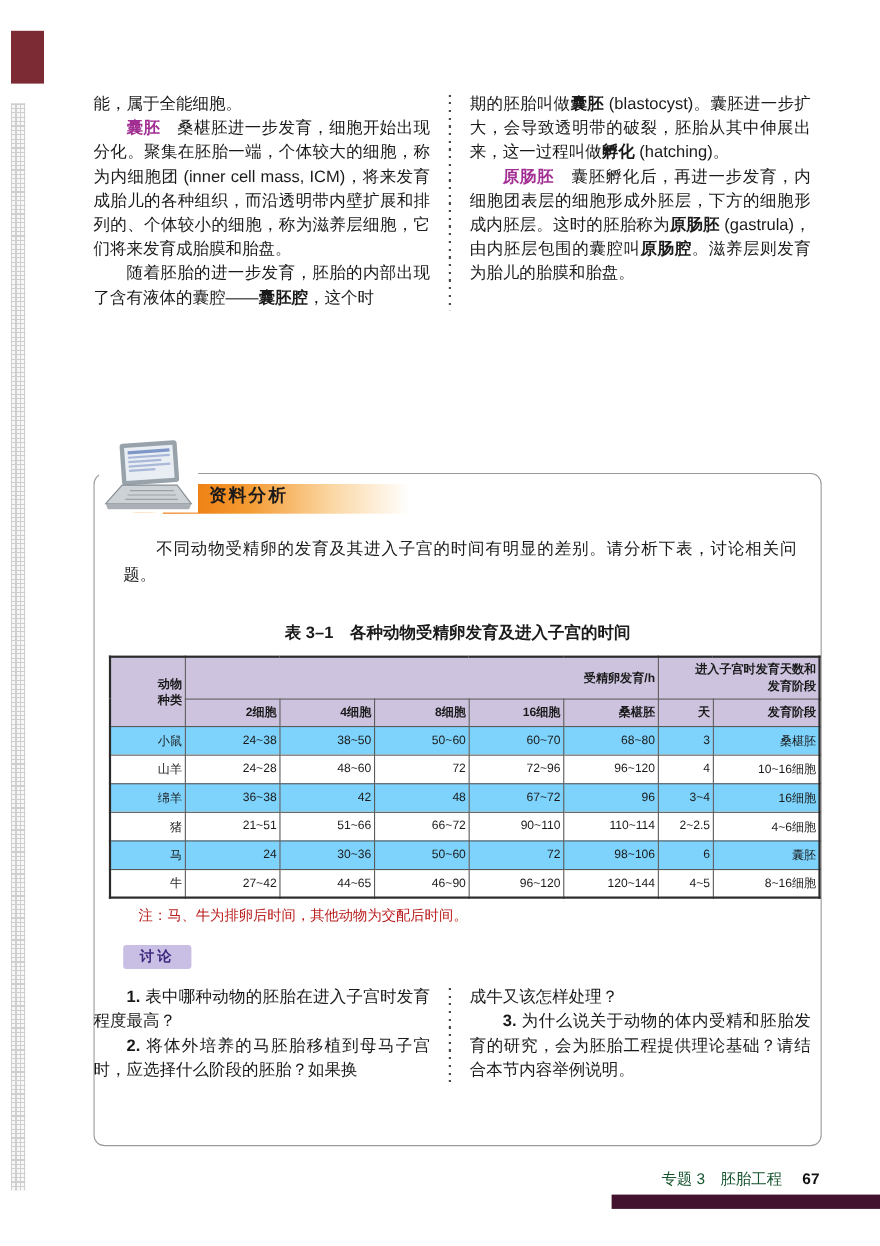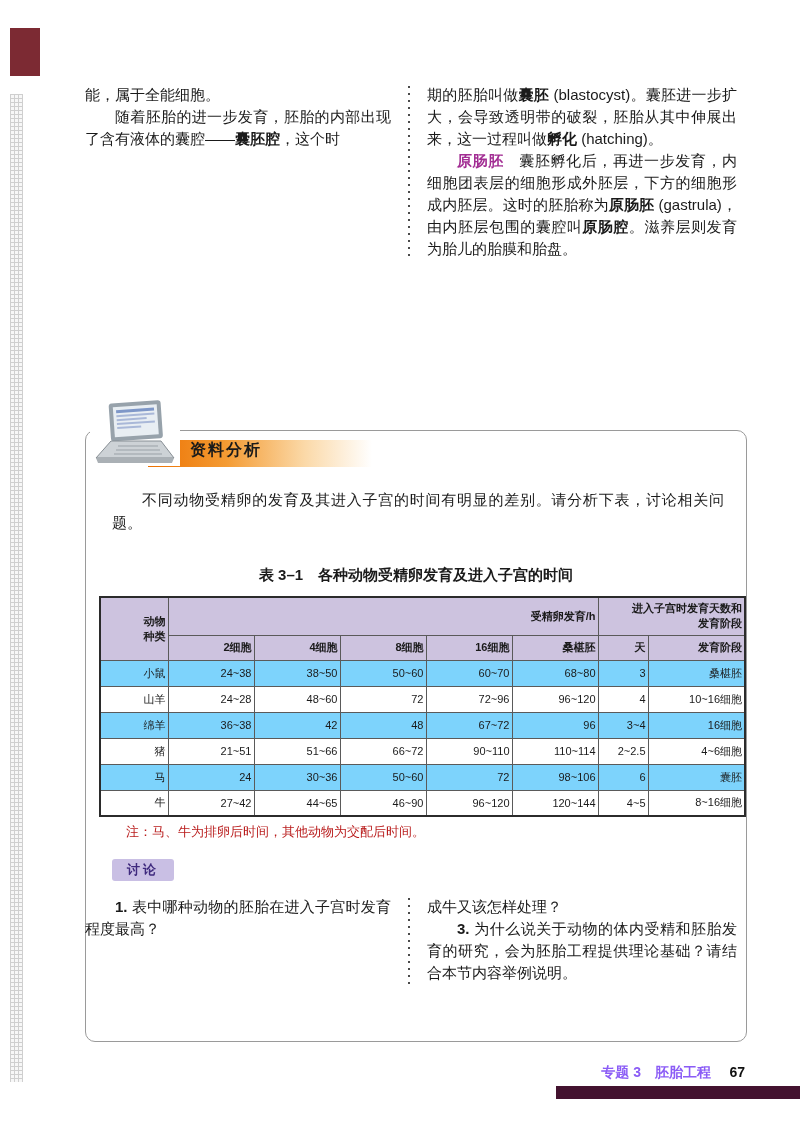--- a/index.html
+++ b/index.html
@@ -56,35 +56,36 @@
   .pre { white-space:pre-line; }
 
   .tbl-note { position:absolute; left:126px; top:823px; font-size:13px; color:#b91c1c; }
 
   .disc-badge { position:absolute; left:112px; top:859px; z-index:1;
     background:#c9bfe4; color:#3f2a7e; font-weight:bold; font-size:13px;
     padding:2px 15px; border-radius:3px; letter-spacing:3px; }
 
   
   .footer-text { position:absolute; left:85px; top:1063px; width:660px; text-align:right; }
-  .footer-section { color:#8b5cf6; font-weight:bold; font-size:14px; }
+  .footer-section { color:#14532d; font-weight:normal; font-size:14px; }
   .footer-page { color:#111; font-weight:bold; font-size:14px; margin-left:14px; }
   .footer-bar { position:absolute; left:556px; top:1086px; width:244px; height:13px; background:#43122f; }
 </style>
 </head>
 <body>
 
 <div class="page">
 
   <div class="corner-block"></div>
   <div class="side-strip"></div>
 
   <div class="two-col top-cols">
     <div class="col">
         <p class="para"><span>能，属于全能细胞。</span></p>
+        <p class="para indent"><span class="term">囊胚</span><span>　桑椹胚进一步发育，细胞开始出现分化。聚集在胚胎一端，个体较大的细胞，称为内细胞团 (inner cell mass, ICM)，将来发育成胎儿的各种组织，而沿透明带内壁扩展和排列的、个体较小的细胞，称为滋养层细胞，它们将来发育成胎膜和胎盘。</span></p>
         <p class="para indent"><span>随着胚胎的进一步发育，胚胎的内部出现了含有液体的囊腔——</span><span class="bold">囊胚腔</span><span>，这个时</span></p>
       </div>
     <div class="v-divider"></div>
     <div class="col col-r">
         <p class="para"><span>期的胚胎叫做</span><span class="bold">囊胚</span><span> (blastocyst)。囊胚进一步扩大，会导致透明带的破裂，胚胎从其中伸展出来，这一过程叫做</span><span class="bold">孵化</span><span> (hatching)。</span></p>
         <p class="para indent"><span class="term">原肠胚</span><span>　囊胚孵化后，再进一步发育，内细胞团表层的细胞形成外胚层，下方的细胞形成内胚层。这时的胚胎称为</span><span class="bold">原肠胚</span><span> (gastrula)，由内胚层包围的囊腔叫</span><span class="bold">原肠腔</span><span>。滋养层则发育为胎儿的胎膜和胎盘。</span></p>
       </div>
   </div>
 
   <div class="activity-box"></div>
@@ -210,20 +211,21 @@
       </tbody>
   </table>
 
   <div class="tbl-note">注：马、牛为排卵后时间，其他动物为交配后时间。</div>
 
   <div class="disc-badge">讨论</div>
 
   <div class="two-col disc-cols">
     <div class="col">
         <p class="para indent"><span class="bold">1. </span><span>表中哪种动物的胚胎在进入子宫时发育程度最高？</span></p>
+        <p class="para indent"><span class="bold">2. </span><span>将体外培养的马胚胎移植到母马子宫时，应选择什么阶段的胚胎？如果换</span></p>
       </div>
     <div class="v-divider"></div>
     <div class="col col-r">
         <p class="para"><span>成牛又该怎样处理？</span></p>
         <p class="para indent"><span class="bold">3. </span><span>为什么说关于动物的体内受精和胚胎发育的研究，会为胚胎工程提供理论基础？请结合本节内容举例说明。</span></p>
       </div>
   </div>
 
   <div class="footer-text">
     <span class="footer-section">专题 3　胚胎工程</span>

